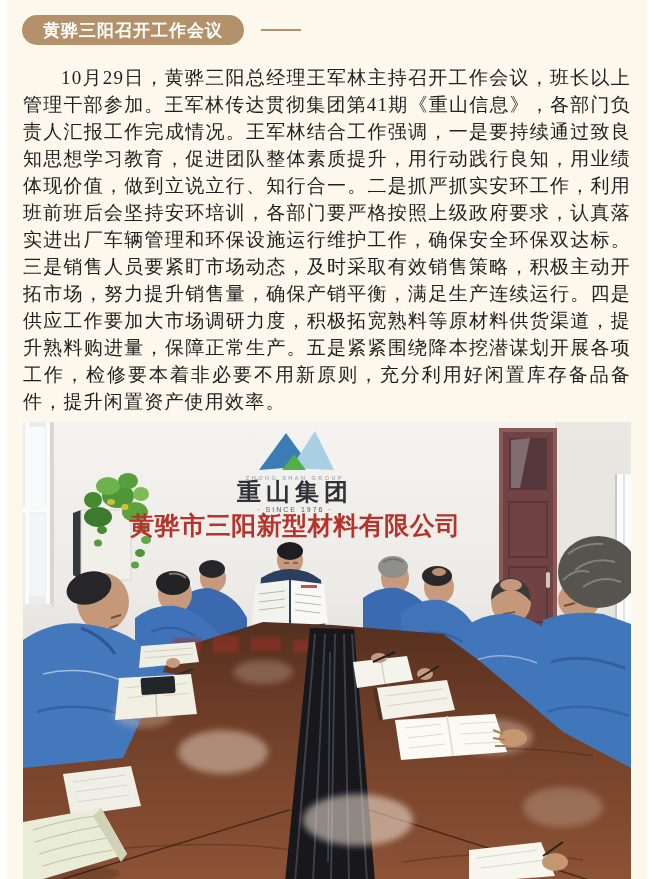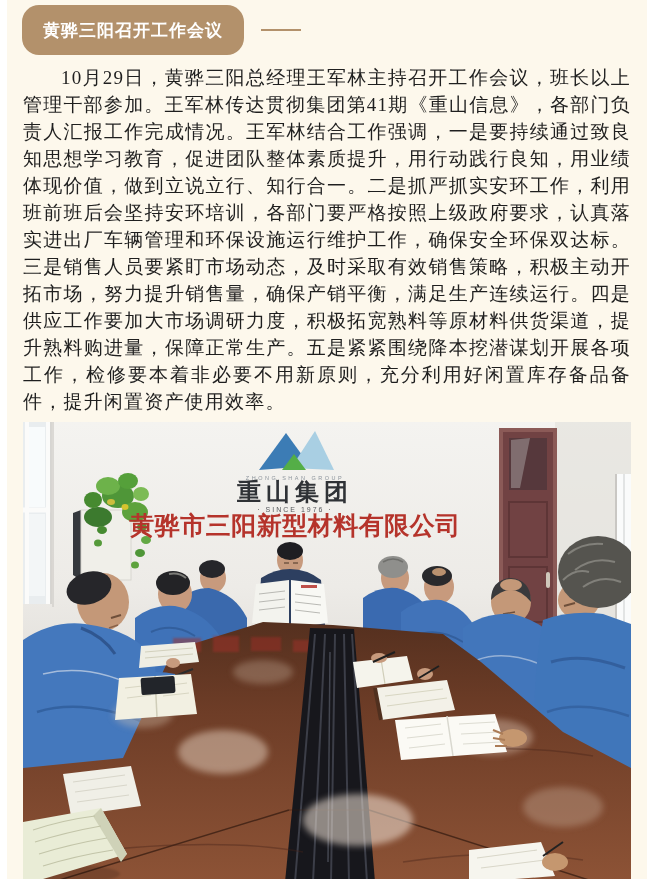--- a/index.html
+++ b/index.html
@@ -11,21 +11,21 @@
   .panel{
     position:absolute;left:7px;top:0;width:640px;height:879px;
     background:#fdf8ec;
   }
   .badge-row{
     display:flex;align-items:center;
     padding:13px 0 0 15px;height:34px;
   }
   .badge{
     display:inline-flex;align-items:center;justify-content:center;
-    height:50px;padding:0 21px;border-radius:17px;
+    height:30px;padding:0 21px;border-radius:17px;
     background:#b3916b;color:#ffffff;
     font-family:"Liberation Sans","DejaVu Sans",sans-serif;
     font-weight:bold;font-size:17px;letter-spacing:1px;
   }
   .badge-dash{
     display:inline-block;width:40px;height:2px;background:#b3916b;
     margin-left:17px;
   }
   .article{
     margin:17px 16px 0 16px;

